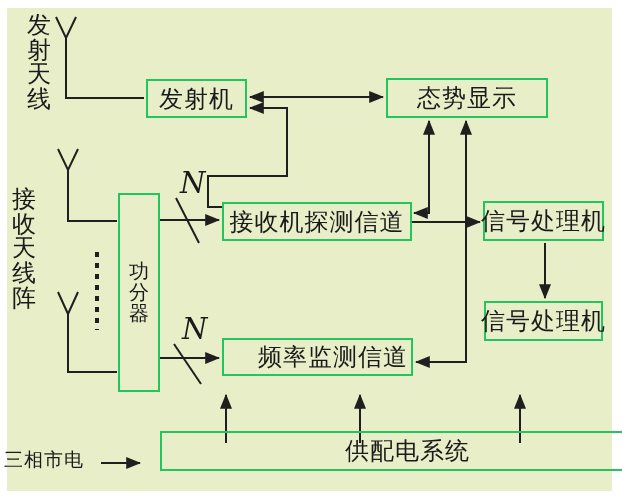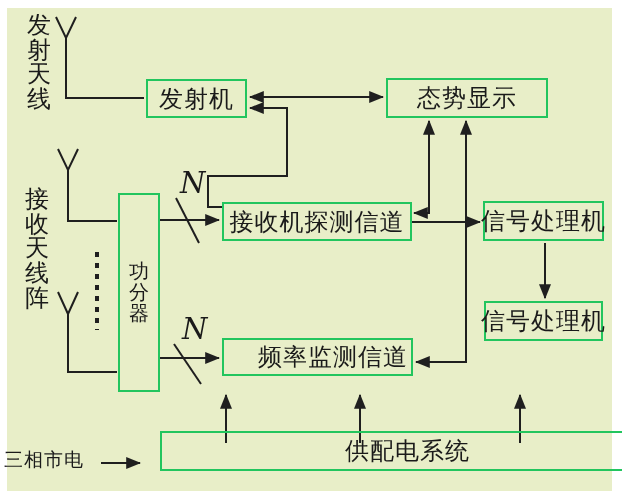--- a/index.html
+++ b/index.html
@@ -147,20 +147,20 @@
   <div class="block vblock" style="left:118px;top:193px;width:42px;height:199px;">
     <span class="vtext">功分器</span>
   </div>
 
   <div class="block" style="left:143px;top:431px;width:495px;height:40px;margin-left:17px;">
     <span>供配电系统</span>
   </div>
 
   <div class="vlabel" style="left:27px;top:13px;">发射天线</div>
 
-  <div class="vlabel" style="left:25px;top:187px;text-align:center;">接收天线阵</div>
+  <div class="vlabel" style="left:12px;top:187px;text-align:center;">接收天线阵</div>
 
   <div class="hlabel" style="left:4px;top:450px;">三相市电</div>
 
   <div class="nlabel" style="left:180px;top:169px;">N</div>
 
   <div class="nlabel" style="left:182px;top:315px;">N</div>
 </div>
 
 </body></html>

